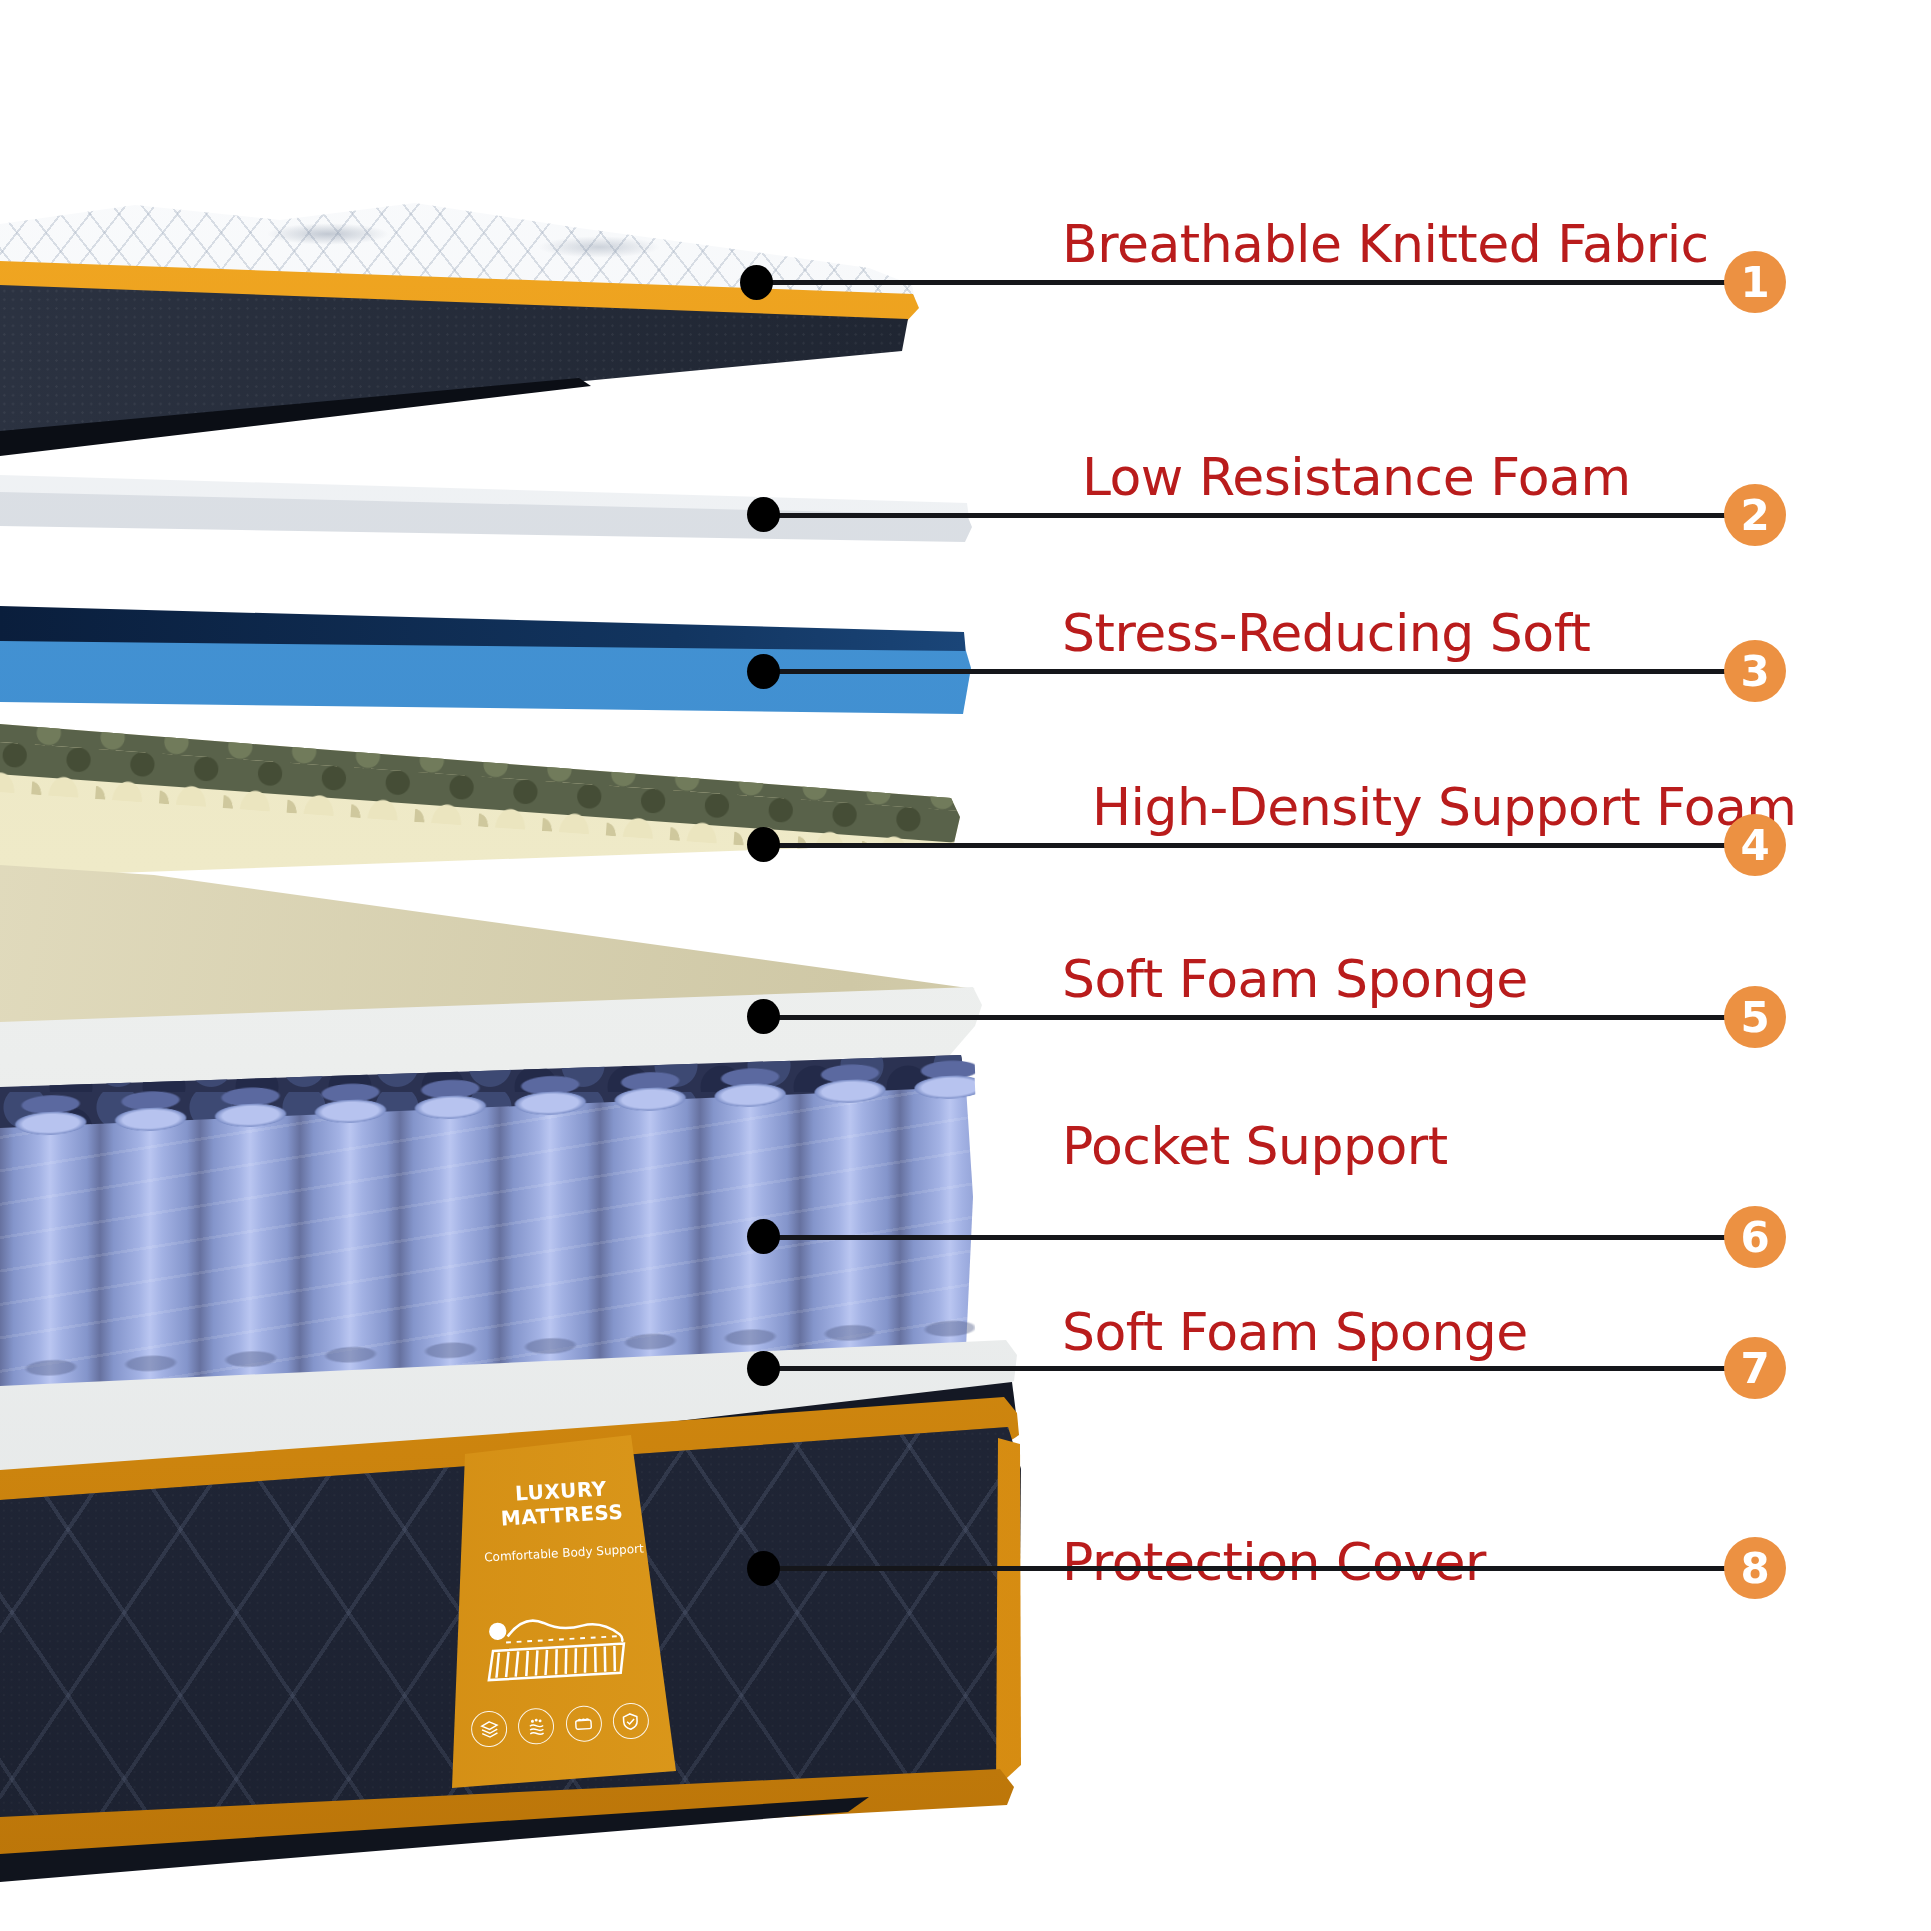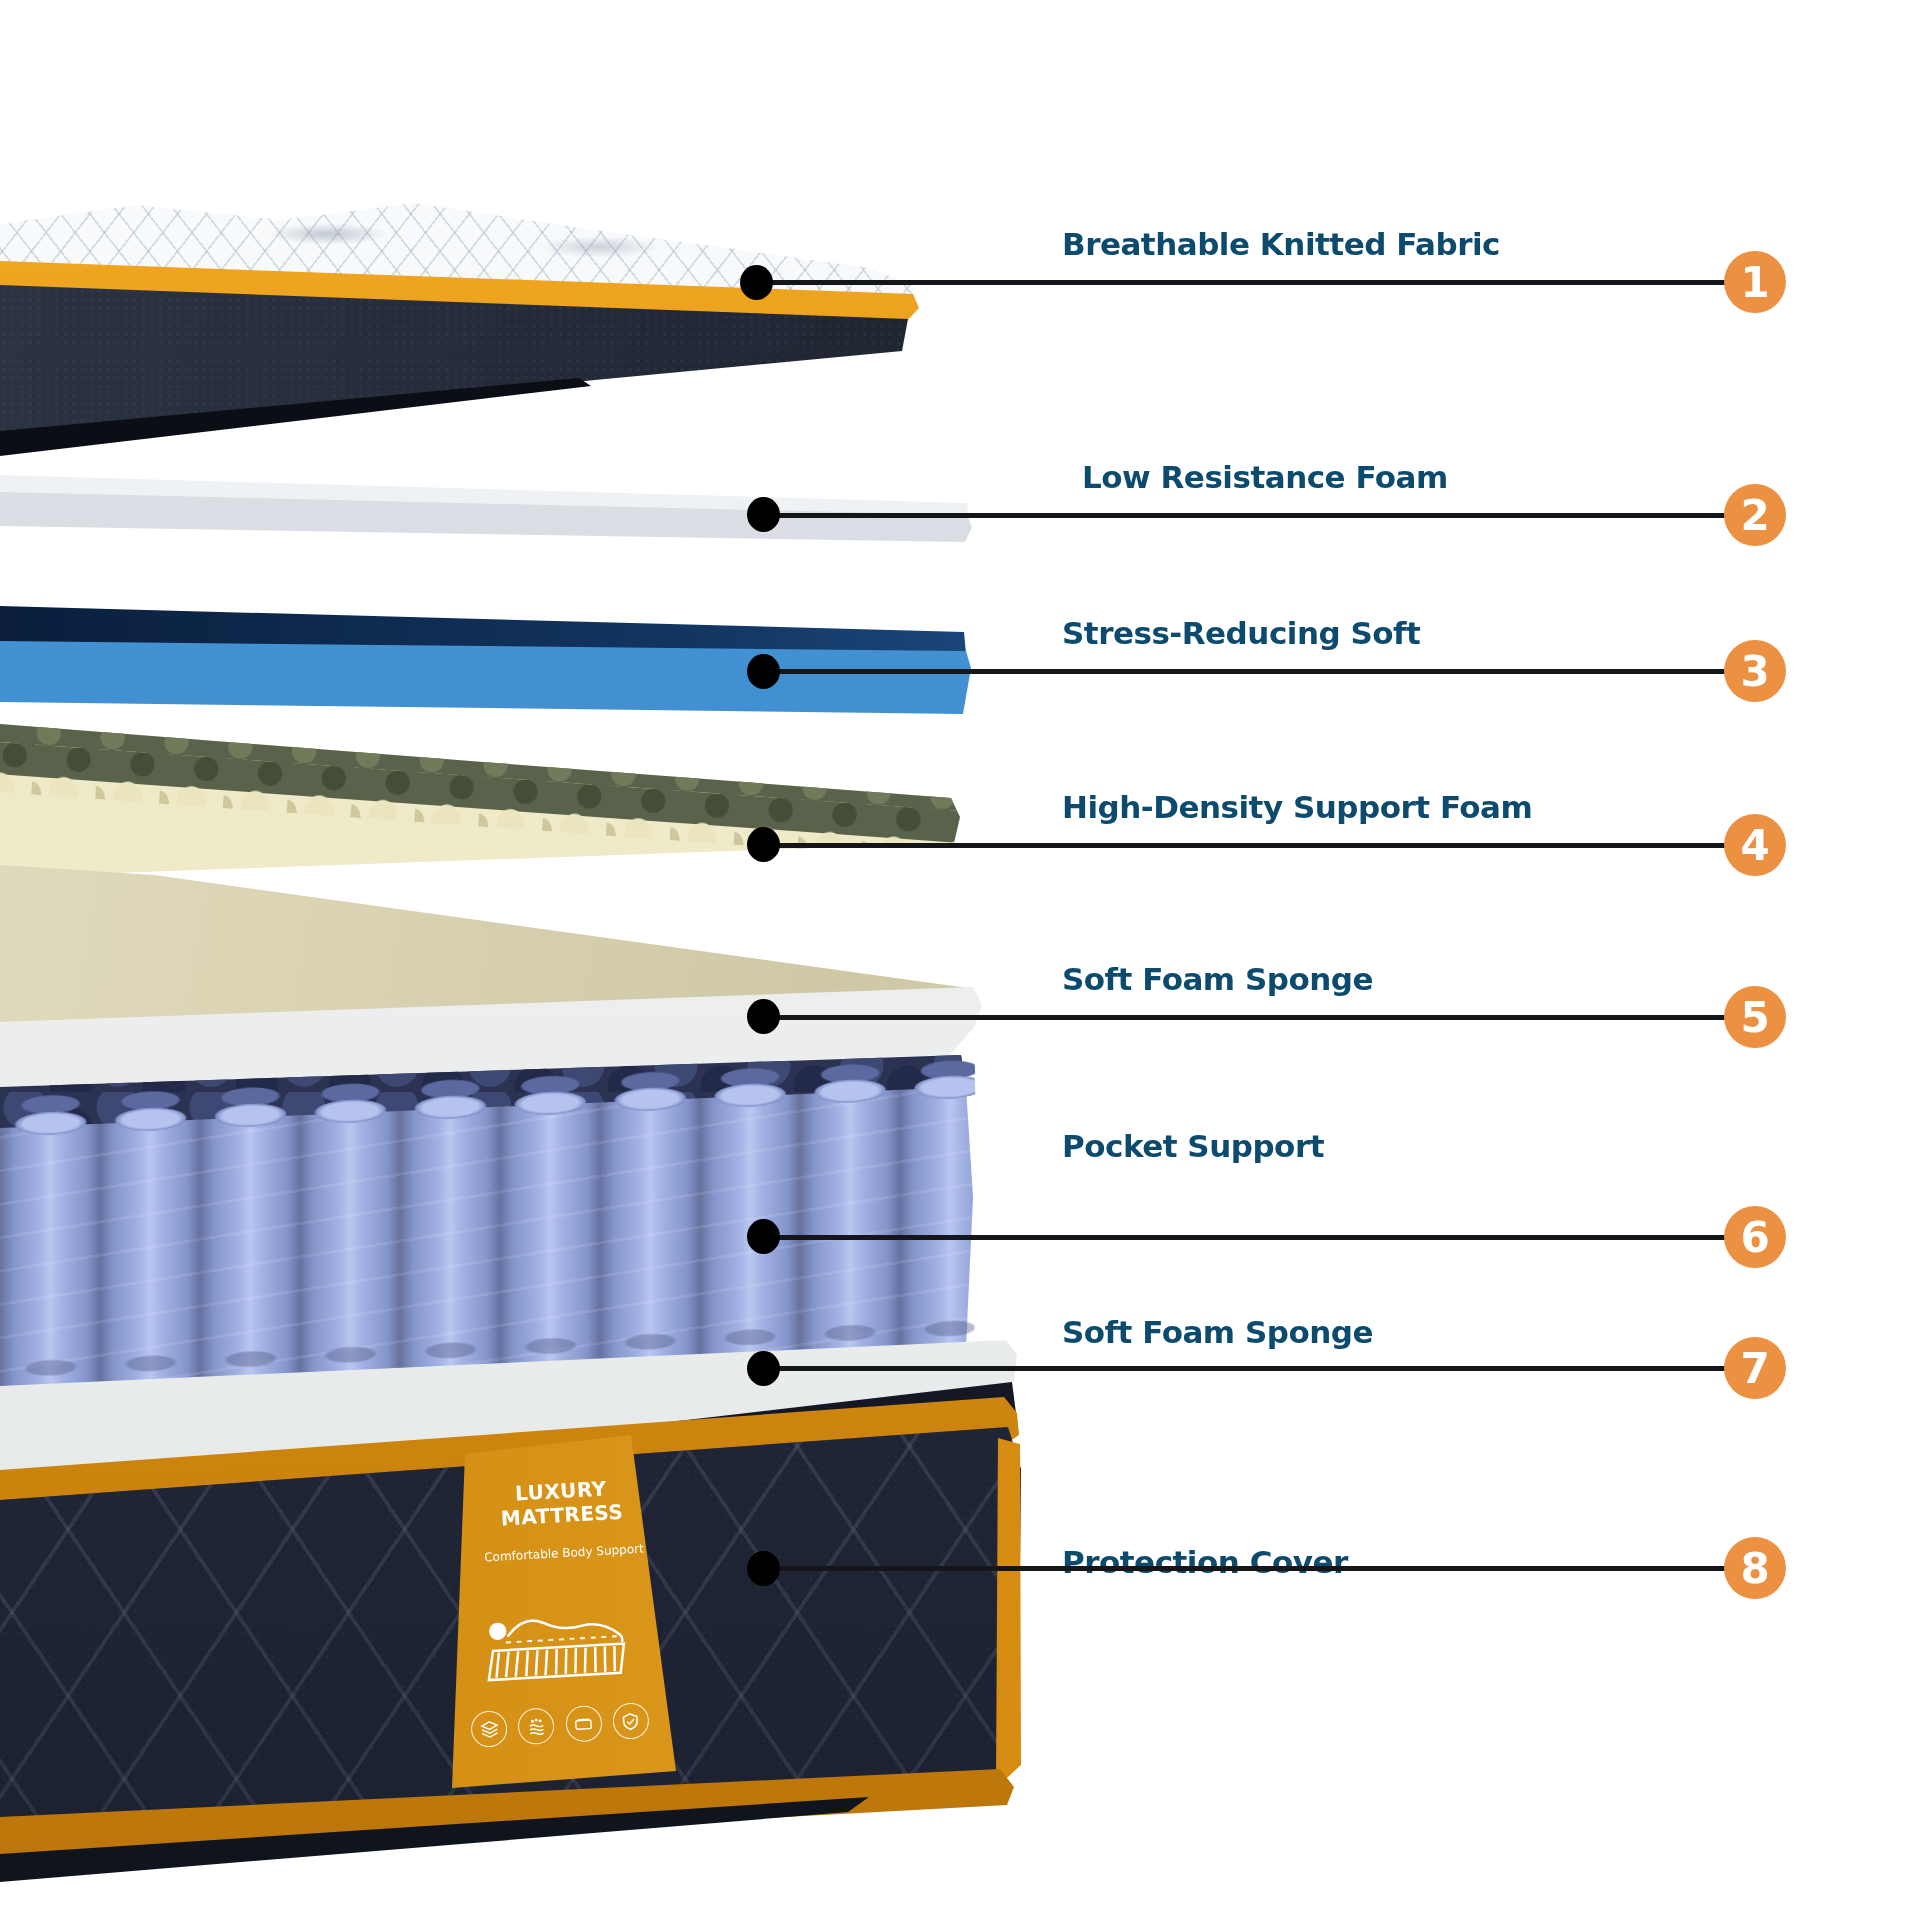--- a/index.html
+++ b/index.html
@@ -114,22 +114,22 @@
   .band-icons{left:471px;top:1707px;width:178px;display:flex;justify-content:space-between;}
   .band-icon{width:34px;height:34px;border:1.5px solid rgba(255,255,255,0.9);border-radius:50%;
     display:flex;align-items:center;justify-content:center;}
 
   
   .callout-line{position:absolute;left:763px;width:966px;height:4.8px;background:#15161a;z-index:40;}
   .callout-dot{position:absolute;left:747px;width:33px;height:35px;border-radius:50%;background:#000;z-index:41;}
   .callout-circle{position:absolute;left:1724px;width:62px;height:62px;border-radius:50%;
     background:#ec9142;color:#ffffff;font-size:42px;font-weight:bold;display:flex;
     align-items:center;justify-content:center;z-index:42;}
-  .callout-label{position:absolute;left:1062px;width:734px;color:#0c4a6e;font-size:31px;
-    font-weight:bold;line-height:53px;z-index:40;letter-spacing:-0.5px;}
+  .callout-label{position:absolute;left:1062px;width:734px;color:#b91c1c;font-size:52px;
+    font-weight:normal;line-height:53px;z-index:40;letter-spacing:-0.5px;}
   svg{display:block;}
 </style>
 </head>
 <body>
 
 <div class="canvas">
 
   <div class="shape l1-top"></div>
   <div class="shape l1-quilt"></div>
   <div class="shape l1-pipe"></div>
@@ -242,21 +242,21 @@
 
   <div class="callout-label" style="top:607px;">
     <span>Stress-Reducing Soft</span>
   </div>
   <div class="callout-line" style="top:669px;"></div>
   <div class="callout-dot" style="top:654px;"></div>
   <div class="callout-circle" style="top:640px;">
     <span>3</span>
   </div>
 
-  <div class="callout-label" style="top:781px;">
+  <div class="callout-label" style="top:781px;margin-left:30px;">
     <span>High-Density Support Foam</span>
   </div>
   <div class="callout-line" style="top:843px;"></div>
   <div class="callout-dot" style="top:827px;"></div>
   <div class="callout-circle" style="top:814px;">
     <span>4</span>
   </div>
 
   <div class="callout-label" style="top:953px;">
     <span>Soft Foam Sponge</span>

